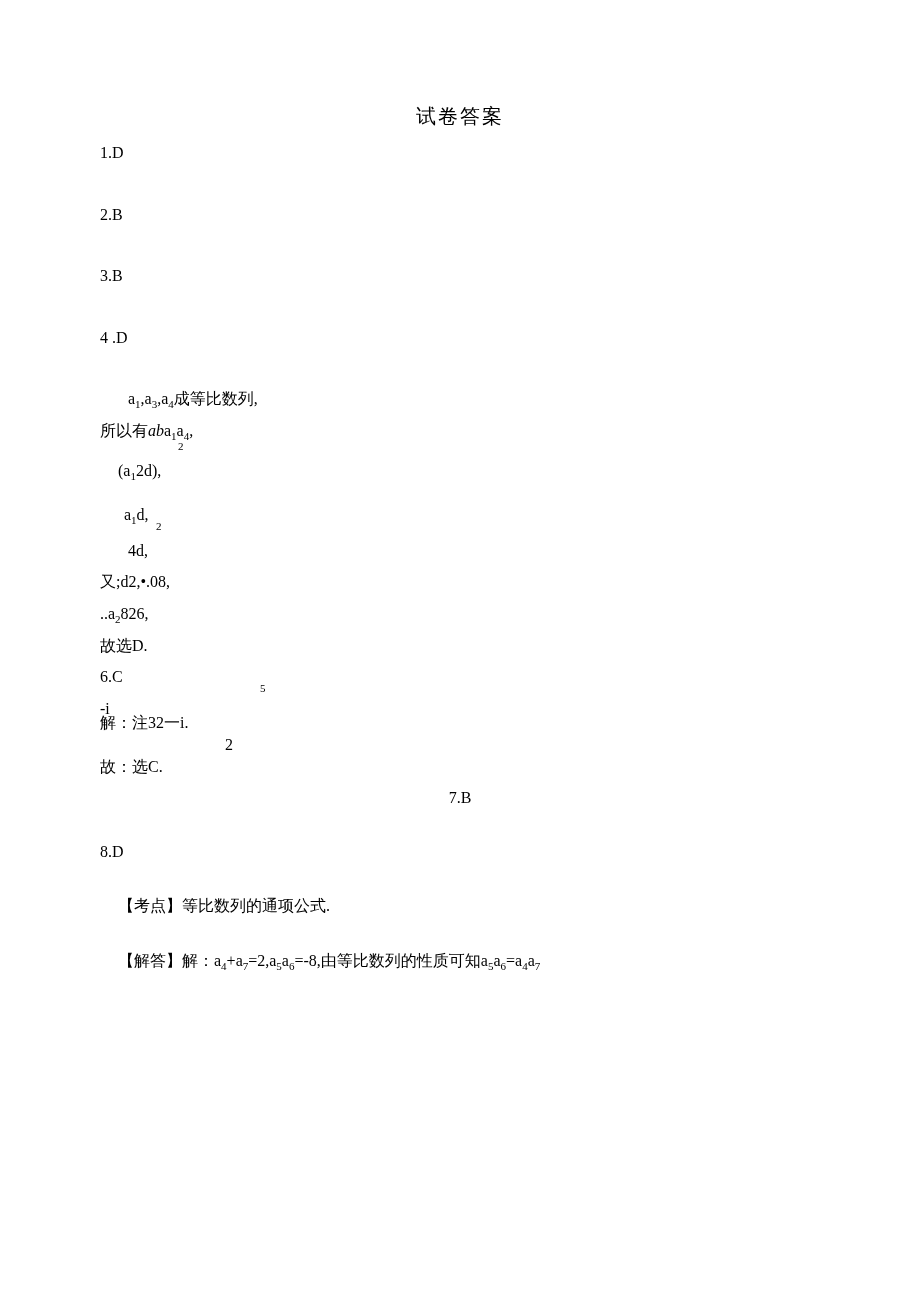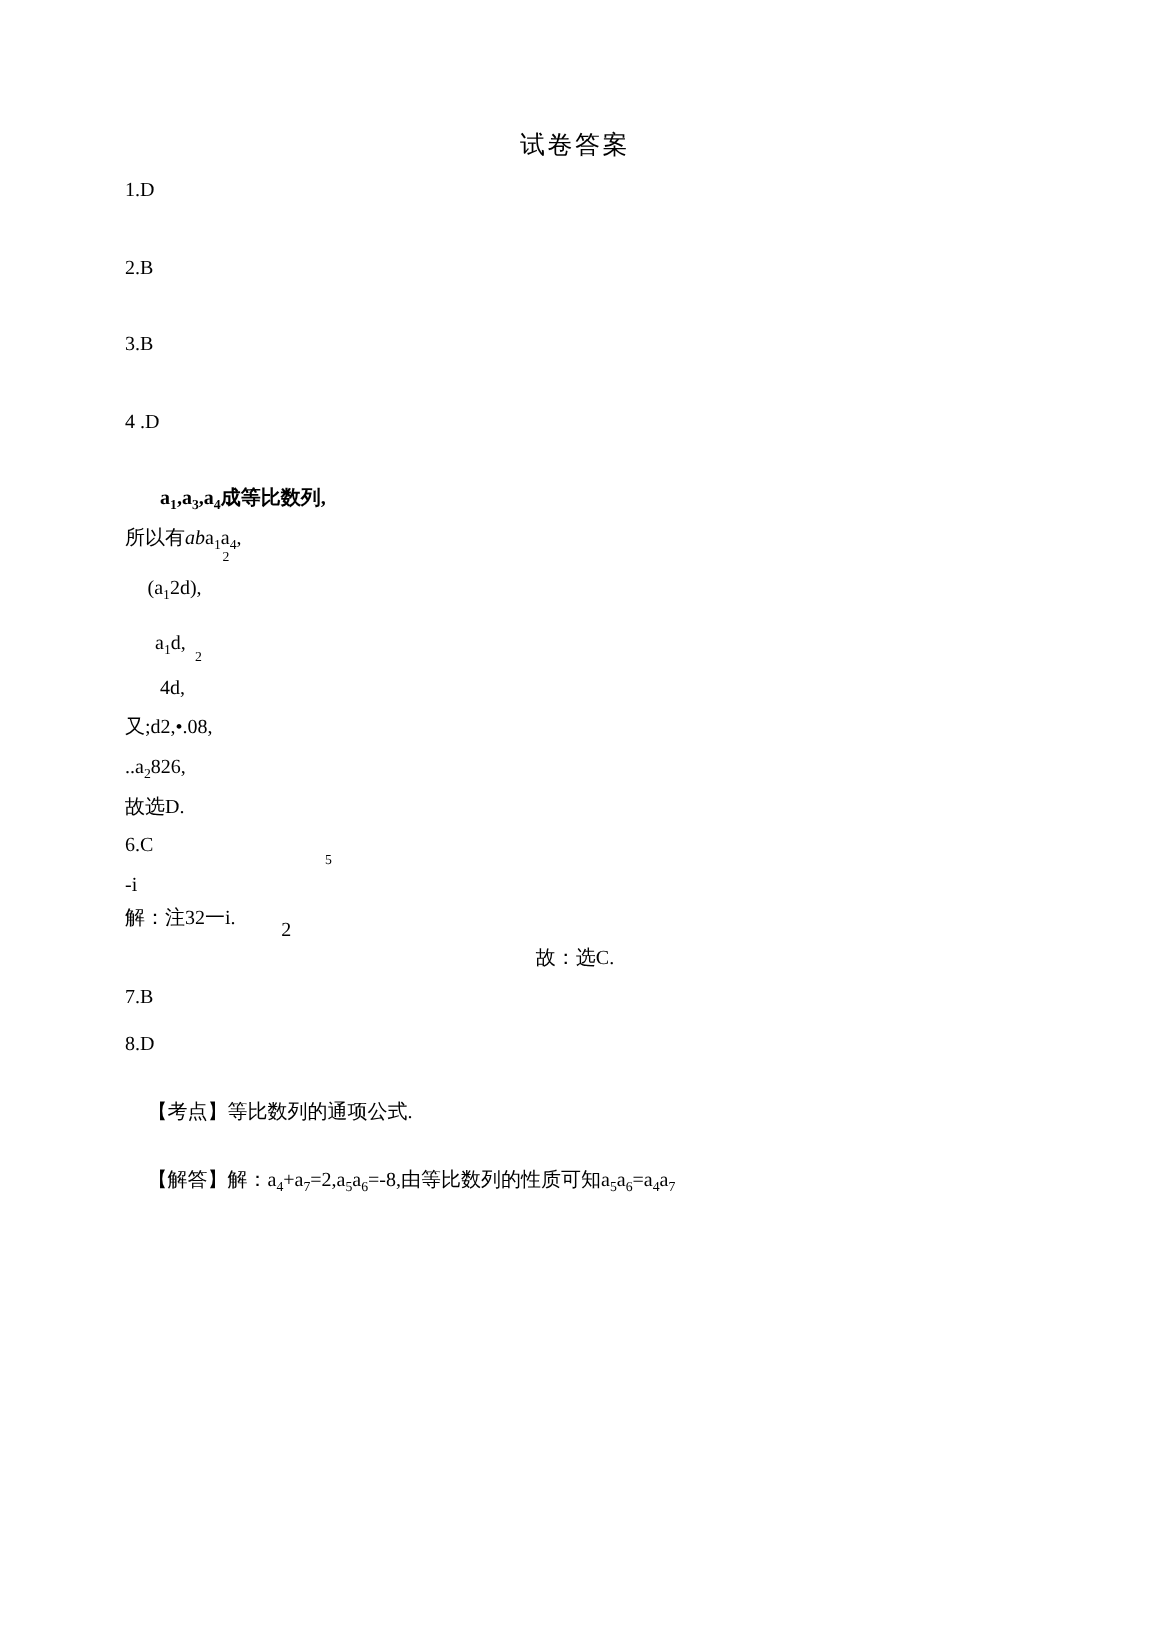--- a/index.html
+++ b/index.html
@@ -25,21 +25,20 @@
     }
     .item {
       margin-top: 6px;
       margin-bottom: 6px;
     }
     .block {
       margin-bottom: 36px;
     }
     .indent1 {
       padding-left: 28px;
-      font-weight: bold;
     }
     .indent2 {
       padding-left: 18px;
     }
     .sub {
       font-size: 11px;
       vertical-align: sub;
       line-height: 0;
     }
     .sup {
@@ -63,21 +62,21 @@
       font-size: 11px;
     }
     .q6-mi {
       position: absolute;
       left: 0;
       top: 0;
     }
     .q6-main {
       position: absolute;
       left: 0;
-      top: 26px;
+      top: 14px;
     }
     .q6-bot2 {
       position: absolute;
       left: 125px;
       top: 36px;
       font-size: 16px;
     }
     .spaced {
       margin-top: 6px;
       margin-bottom: 6px;
@@ -131,24 +130,24 @@
 </div>
 
 <div>
   <div class="spaced">6.C</div>
   <div class="q6-wrap">
     <div class="q6-top5">5</div>
     <div class="q6-mi">-i</div>
     <div class="q6-main">解：注32一i.</div>
     <div class="q6-bot2">2</div>
   </div>
-  <div class="spaced" style="margin-top:14px;text-align:center;">故：选C.</div>
+  <div class="spaced" style="margin-top:14px;">故：选C.</div>
 </div>
 
-<div class="spaced" style="margin-bottom:12px;">7.B</div>
+<div class="spaced" style="margin-bottom:28px;text-align:center;">7.B</div>
 
 <div>
   <div class="spaced" style="margin-bottom:28px;">8.D</div>
 
   <div class="indent2 spaced">【考点】等比数列的通项公式.</div>
 
 
   <div class="indent2 spaced" style="margin-top:30px;">
     <span>【解答】解：a</span><span class="sub">4</span><span>+a</span><span class="sub">7</span><span>=2,a</span><span class="sub">5</span><span>a</span><span class="sub">6</span><span>=-8,由等比数列的性质可知a</span><span class="sub">5</span><span>a</span><span class="sub">6</span><span>=a</span><span class="sub">4</span><span>a</span><span class="sub">7</span>
   </div>

